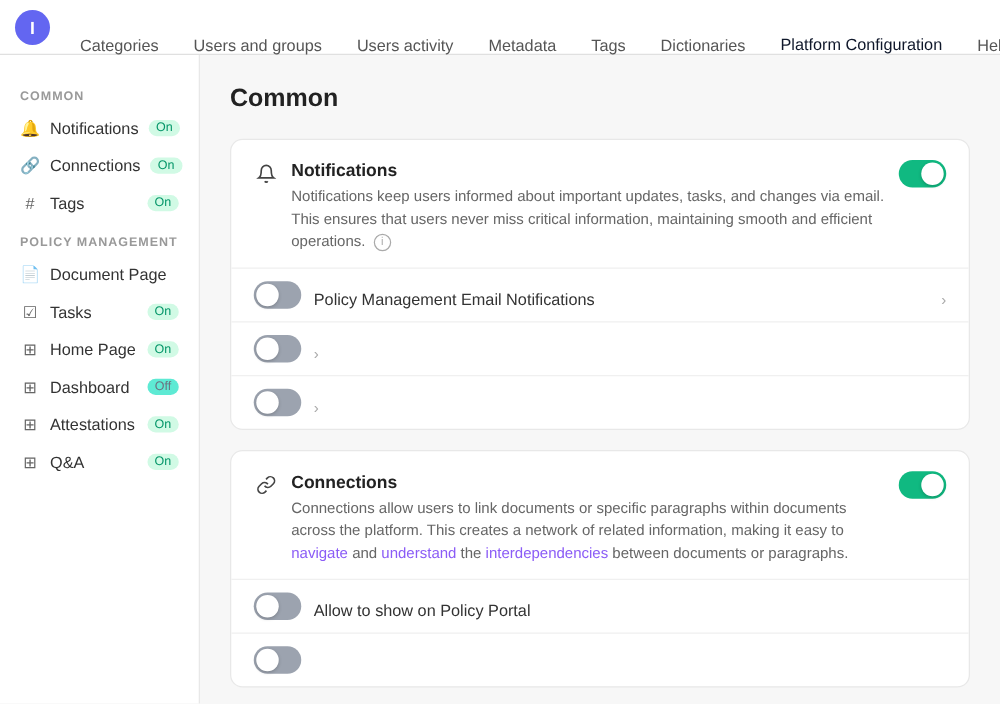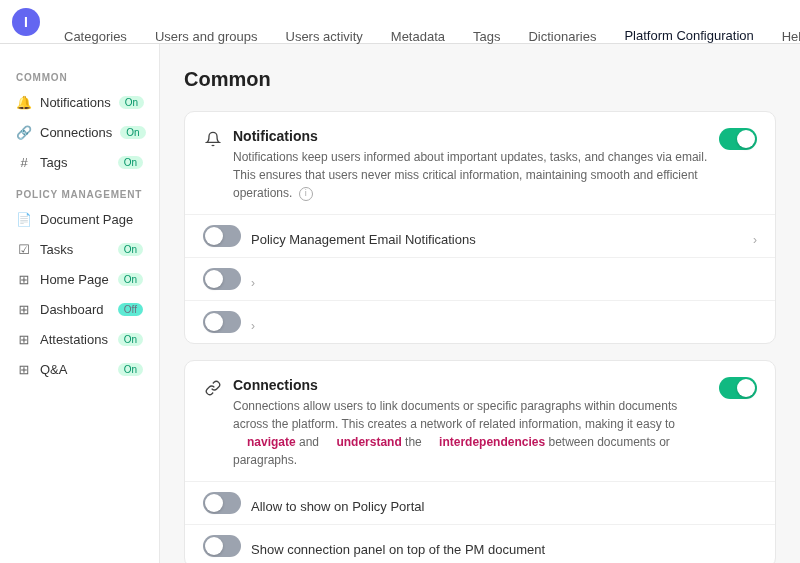--- a/index.html
+++ b/index.html
@@ -28,21 +28,21 @@
     .main-content { flex: 1; overflow-y: auto; padding: 24px 24px; background: #f7f7f7; }
     .page-title { font-size: 20px; font-weight: 600; margin-bottom: 20px; color: #222; }
 
     
     .card { background: #fff; border-radius: 10px; border: 1px solid #e8e8e8; margin-bottom: 16px; overflow: hidden; }
     .card-header { display: flex; align-items: flex-start; padding: 16px 18px 12px; gap: 10px; }
     .card-header-icon { width: 20px; height: 20px; display: flex; align-items: center; justify-content: center; color: #444; margin-top: 1px; flex-shrink: 0; }
     .card-header-content { flex: 1; }
     .card-title { font-size: 14px; font-weight: 600; color: #222; margin-bottom: 4px; }
     .card-desc { font-size: 12px; color: #666; line-height: 1.5; }
-    .card-desc strong { font-weight: 700; color: #be185d; margin-left: 14px; }
+    .card-desc strong { font-weight: 400; color: #8b5cf6; }
     .card-toggle { flex-shrink: 0; }
 
     
     .toggle { width: 38px; height: 22px; border-radius: 11px; position: relative; cursor: pointer; transition: background 0.2s; flex-shrink: 0; }
     .toggle.on { background: #10b981; }
     .toggle.off { background: #9ca3af; }
     .toggle-knob { width: 18px; height: 18px; background: #fff; border-radius: 50%; position: absolute; top: 2px; transition: left 0.2s; box-shadow: 0 1px 3px rgba(0,0,0,0.2); }
     .toggle.on .toggle-knob { left: 18px; }
     .toggle.off .toggle-knob { left: 2px; }
 
@@ -191,18 +191,17 @@
       <div class="sub-row">
         <div class="toggle off">
             <div class="toggle-knob"></div>
           </div>
         <span class="sub-row-label">Allow to show on Policy Portal</span>
       </div>
       <div class="sub-row">
         <div class="toggle off">
             <div class="toggle-knob"></div>
           </div>
-        <span class="sub-row-label">Show connection panel on top of the PM document</span>
       </div>
     </div>
 
   </main>
 </div>
 
 </body></html>

